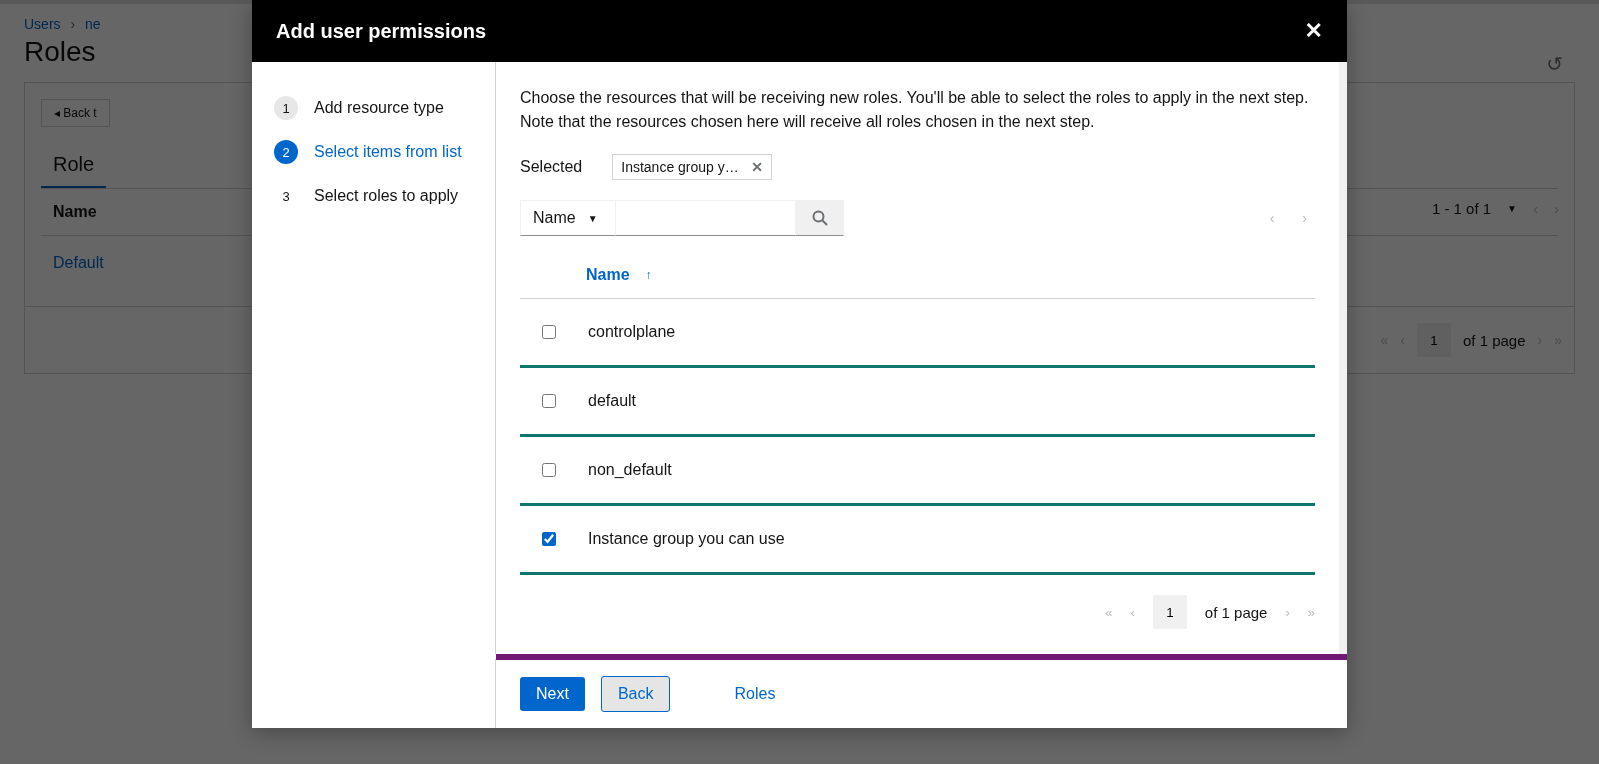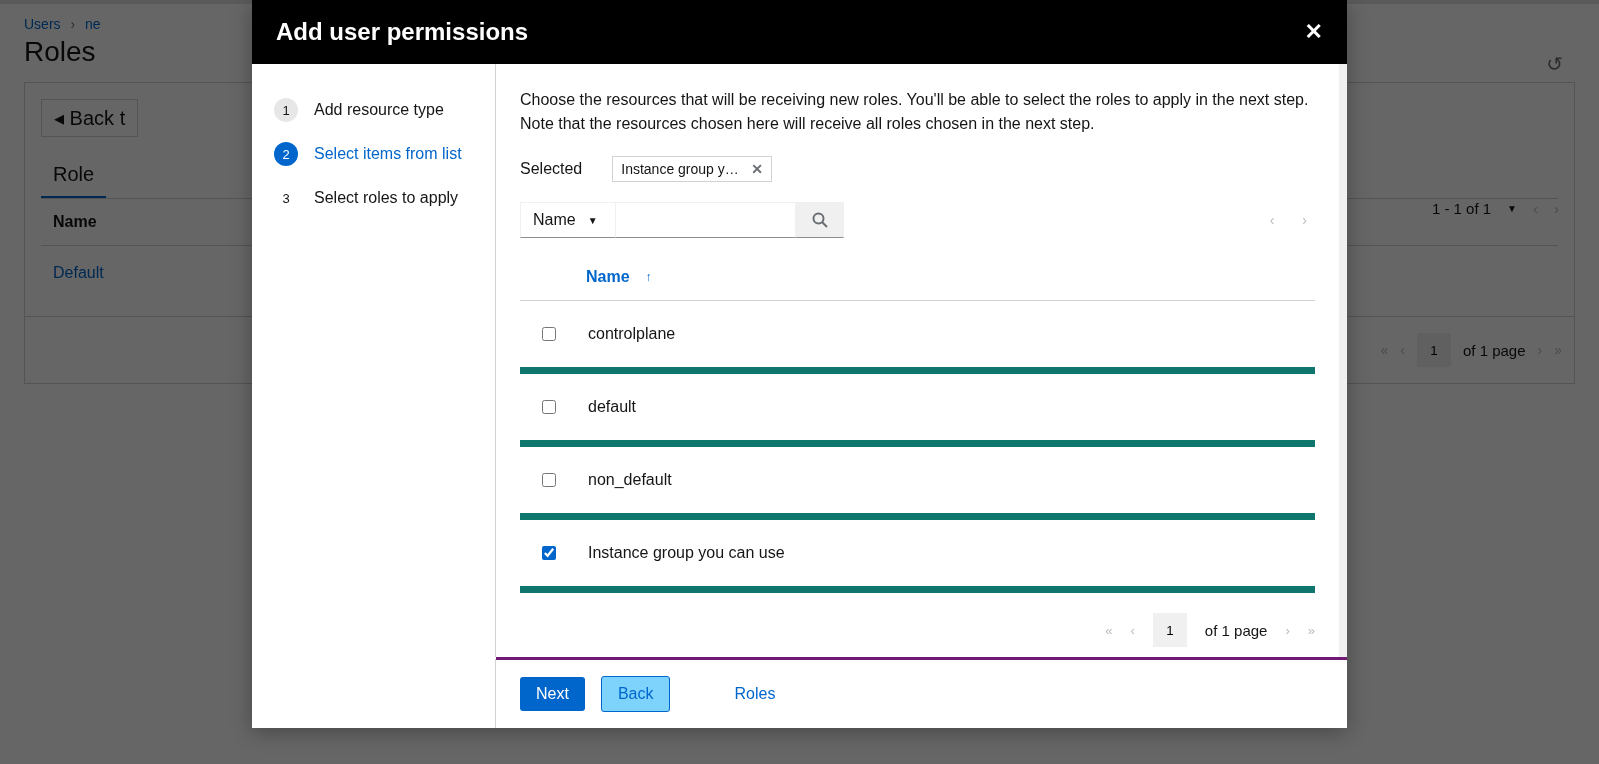--- a/index.html
+++ b/index.html
@@ -16,21 +16,21 @@
 
   
   .bg-page { position: absolute; inset: 0; border-top: 4px solid #e0e0e0; }
   .breadcrumb { padding: 12px 24px 4px; font-size: 14px; color: #0066cc; }
   .breadcrumb .sep { color: #6a6e73; margin: 0 6px; }
   .page-title { font-size: 28px; font-weight: 400; padding: 0 24px 14px; }
   .history-icon { position: absolute; right: 36px; top: 48px; color: #6a6e73; font-size: 20px; cursor: pointer; }
 
   .card { margin: 0 24px; border: 1px solid #d2d2d2; background: #fff; padding: 0; }
   .card-inner { padding: 16px; }
-  .back-btn { border: 1px solid #d2d2d2; padding: 6px 12px; margin: 0 0 16px 0; display: inline-block; font-size: 20px; }
+  .back-btn { border: 1px solid #d2d2d2; padding: 6px 12px; margin: 0 0 16px 0; display: inline-block; font-size: 12px; }
   .tabs { border-bottom: 1px solid #d2d2d2; }
   .tab { display: inline-block; padding: 10px 12px; font-size: 20px; border-bottom: 2px solid #0066cc; }
   .pag-right { position: absolute; right: 40px; top: 196px; font-size: 15px; color: #151515; display:flex; align-items:center; gap:16px; }
   .pag-right .chev { color: #b8bbbe; }
 
   .table-head { padding: 14px 12px; border-bottom: 1px solid #d2d2d2; font-weight: 600; }
   .table-row { padding: 18px 12px; color: #0066cc; font-weight: 500; }
 
   .card-footer { border-top: 1px solid #d2d2d2; padding: 16px 12px; display:flex; justify-content:flex-end; align-items:center; gap:12px; font-size:15px;}
   .card-footer .items { margin-right:auto; margin-left:1150px; }
@@ -45,21 +45,21 @@
   }
   .modal {
     width: 1095px; background: #fff; margin-top: 0;
     display: flex; flex-direction: column; height: 728px;
     box-shadow: 0 4px 20px rgba(0,0,0,0.3);
   }
   .modal-header {
     background: #000; color: #fff; padding: 18px 24px;
     display: flex; justify-content: space-between; align-items: center;
   }
-  .modal-header h2 { font-size: 24px; font-weight: 600; }
+  .modal-header h2 { font-size: 20px; font-weight: 600; }
   .modal-header .close { font-size: 22px; cursor: pointer; font-weight: bold; }
 
   .modal-body { display: flex; flex: 1; overflow: hidden; }
   .wizard-nav { width: 244px; border-right: 1px solid #d2d2d2; padding: 24px 0; }
   .wstep { display:flex; align-items:center; gap:16px; padding:10px 22px; font-size:16px; }
   .wstep .num { width:24px; height:24px; border-radius:50%; display:flex; align-items:center; justify-content:center; font-size:13px; }
   .wstep.done .num { background:#e7e7e7; color:#151515; }
   .wstep.current .num { background:#0066cc; color:#fff; }
   .wstep.current .label { color:#0066cc; }
   .wstep.upcoming .num { color:#151515; }
@@ -84,34 +84,34 @@
   .search-group input {
     border:1px solid #f0f0f0; border-bottom:1px solid #8a8d90; border-left:none; padding:8px 10px; width:180px; font-size:16px; outline:none;
   }
   .search-group .sbtn {
     border:1px solid #f0f0f0; border-bottom:1px solid #8a8d90; border-left:none; background:#f0f0f0; width:48px; display:flex; align-items:center; justify-content:center; color:#6a6e73; cursor:pointer;
   }
   .compact-pager { display:flex; gap:28px; color:#b8bbbe; font-size:14px; padding-right:8px;}
 
   .list-header { display:flex; padding:14px 0 14px 66px; border-bottom:1px solid #d2d2d2; color:#0066cc; font-weight:600; gap:16px; align-items:center;}
   .list-header .sort { font-size:12px;}
-  .list-row { display:flex; align-items:center; padding:24px 10px; border-bottom:7px solid #0f766e;}
+  .list-row { display:flex; align-items:center; padding:24px 10px; border-bottom:3px solid #0f766e;}
   .list-row input[type=checkbox] { width:14px; height:14px; margin-left:12px; margin-right:32px; accent-color:#0066cc;}
   .list-row .name { font-size:16px; }
 
   .list-footer { display:flex; justify-content:flex-end; align-items:center; gap:18px; padding:20px 0 8px; font-size:15px;}
   .list-footer .chev { color:#b8bbbe; font-size:13px;}
   .list-footer .page-input { width:34px; height:34px; text-align:center; border:none; background:#f0f0f0;}
 
-  .modal-footer { border-top:3px solid #701a75; padding:16px 24px; display:flex; gap:16px; align-items:center;}
+  .modal-footer { border-top:6px solid #701a75; padding:16px 24px; display:flex; gap:16px; align-items:center;}
   .modal-footer.inner-left { margin-left:244px; position:relative;}
   .modal-footer.inner-left::before { content:""; position:absolute; left:-1px; top:-1px; bottom:0; width:1px; background:#d2d2d2;}
   .btn { padding:8px 16px; font-size:16px; cursor:pointer; border-radius:3px;}
   .btn-primary { background:#0066cc; color:#fff; border:none;}
-  .btn-secondary { background:#7dd3fc; color:#0066cc; border:1px solid #0066cc;}
+  .btn-secondary { background:#e5e5e5; color:#0066cc; border:1px solid #0066cc;}
   .btn-link { background:none; border:none; color:#0066cc; margin-left:32px;}
 
   svg.mag { width:16px; height:16px; }
 </style>
 </head>
 <body>
 
 <div class="bg-page">
   <div class="breadcrumb">
     <span>Users</span>

